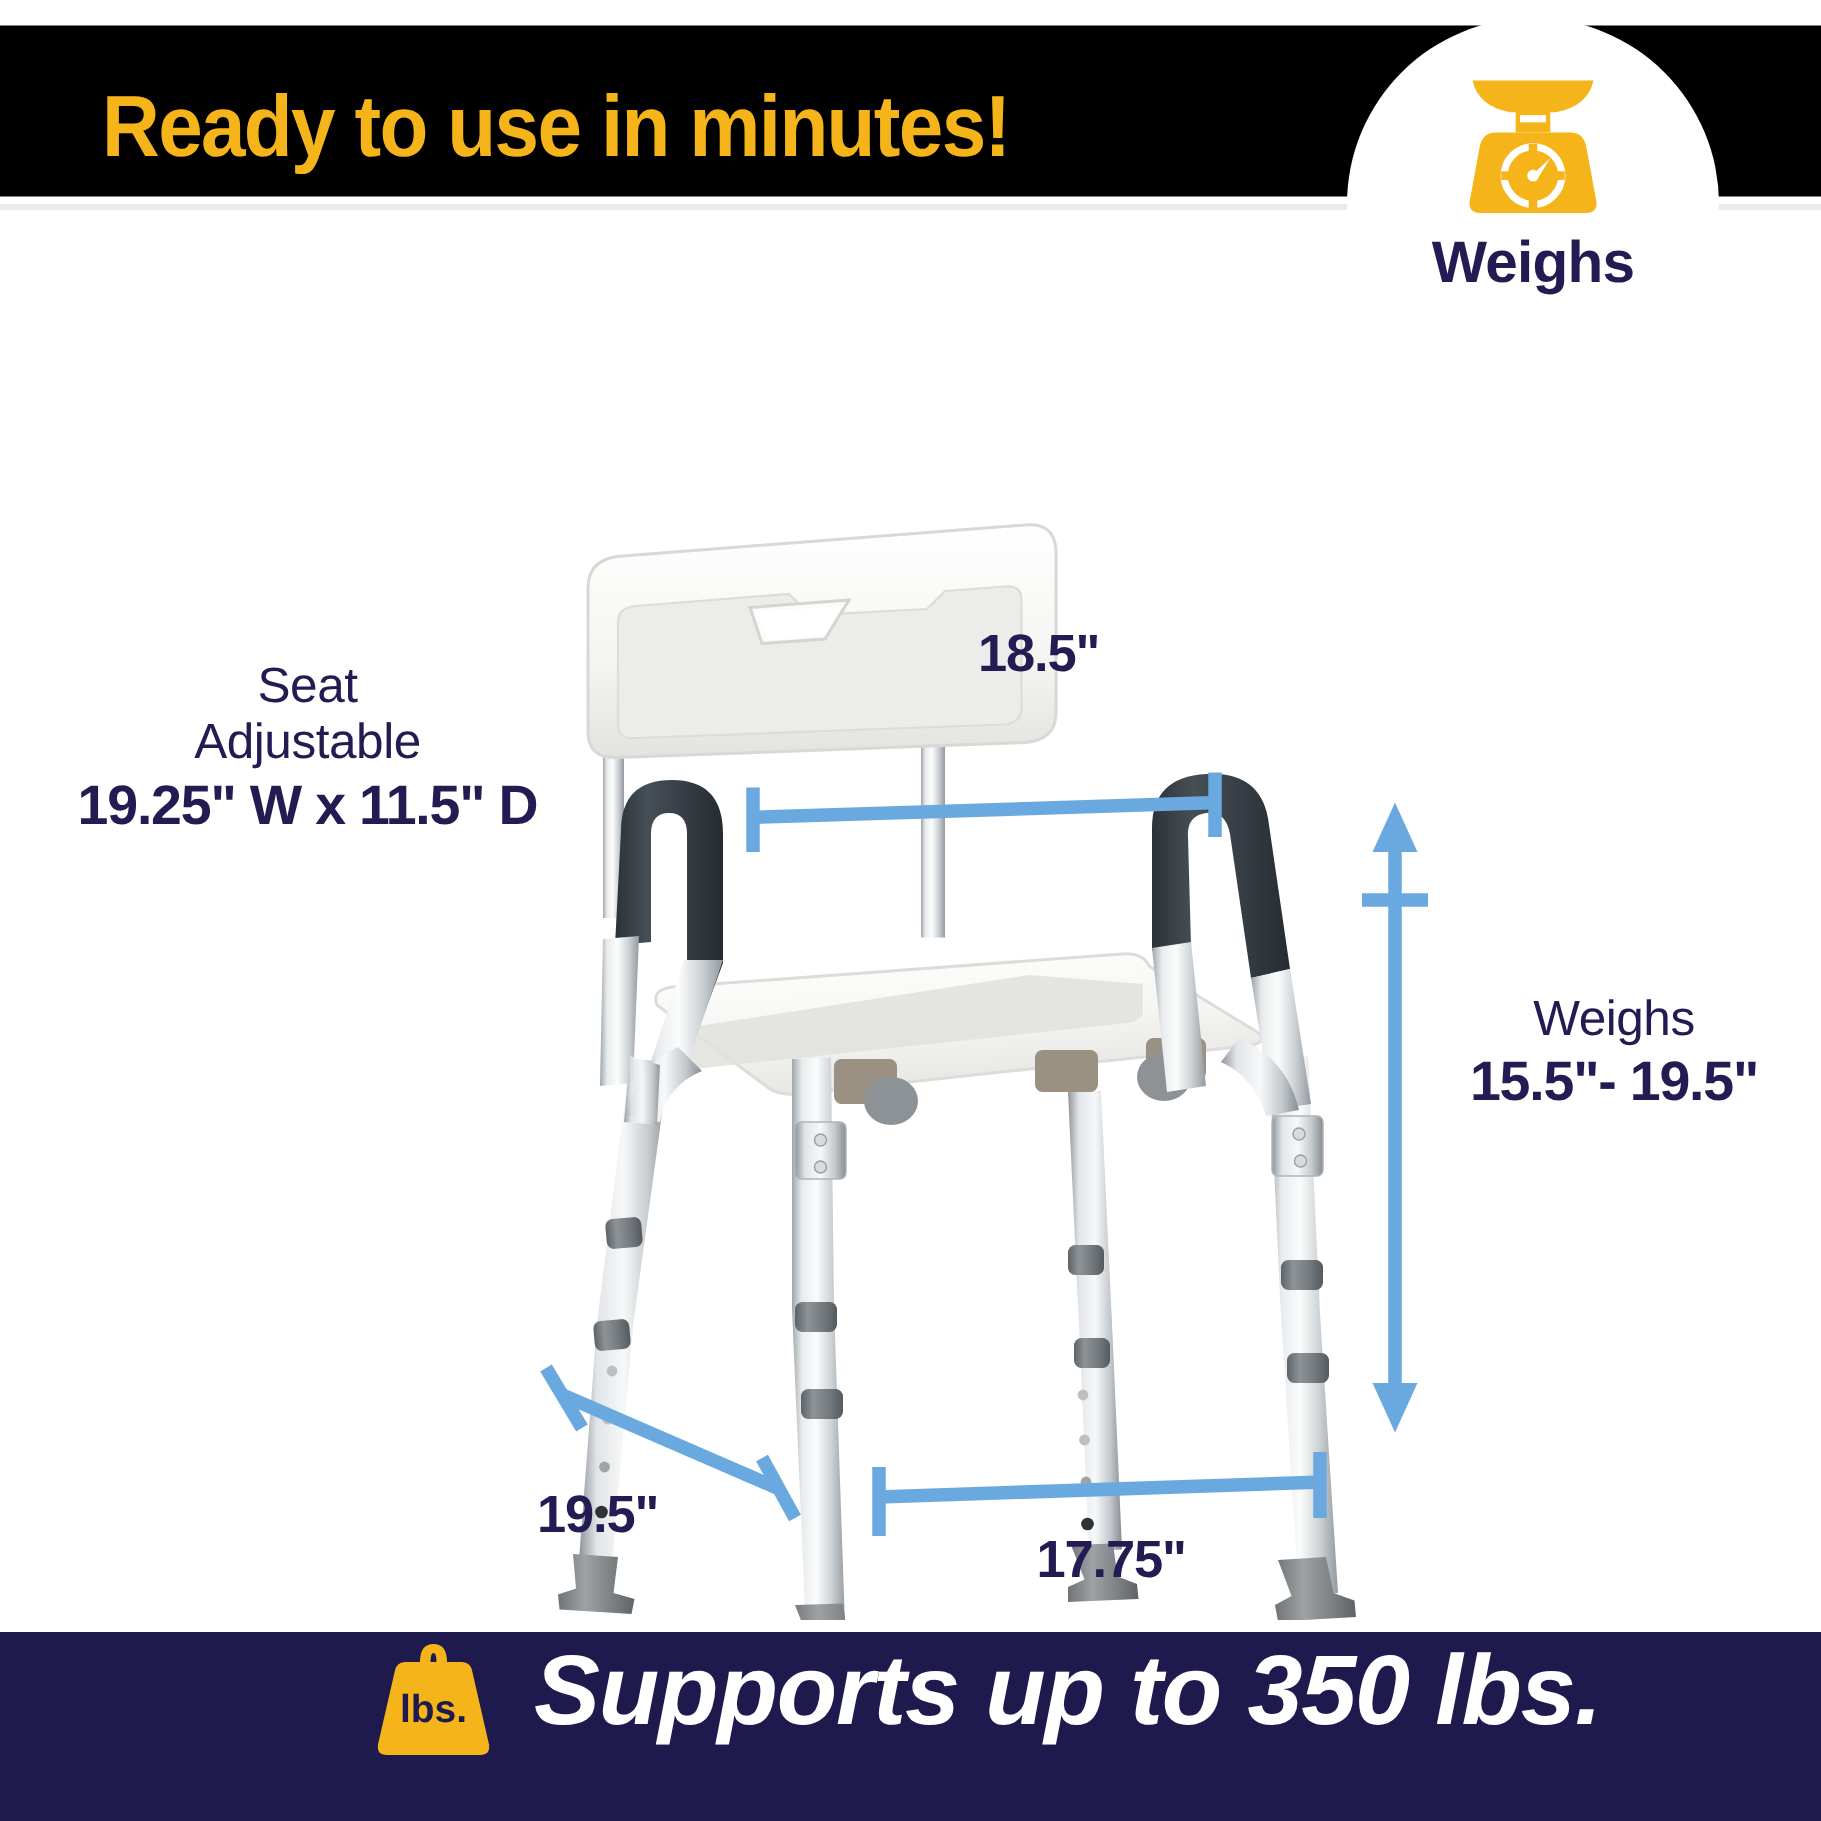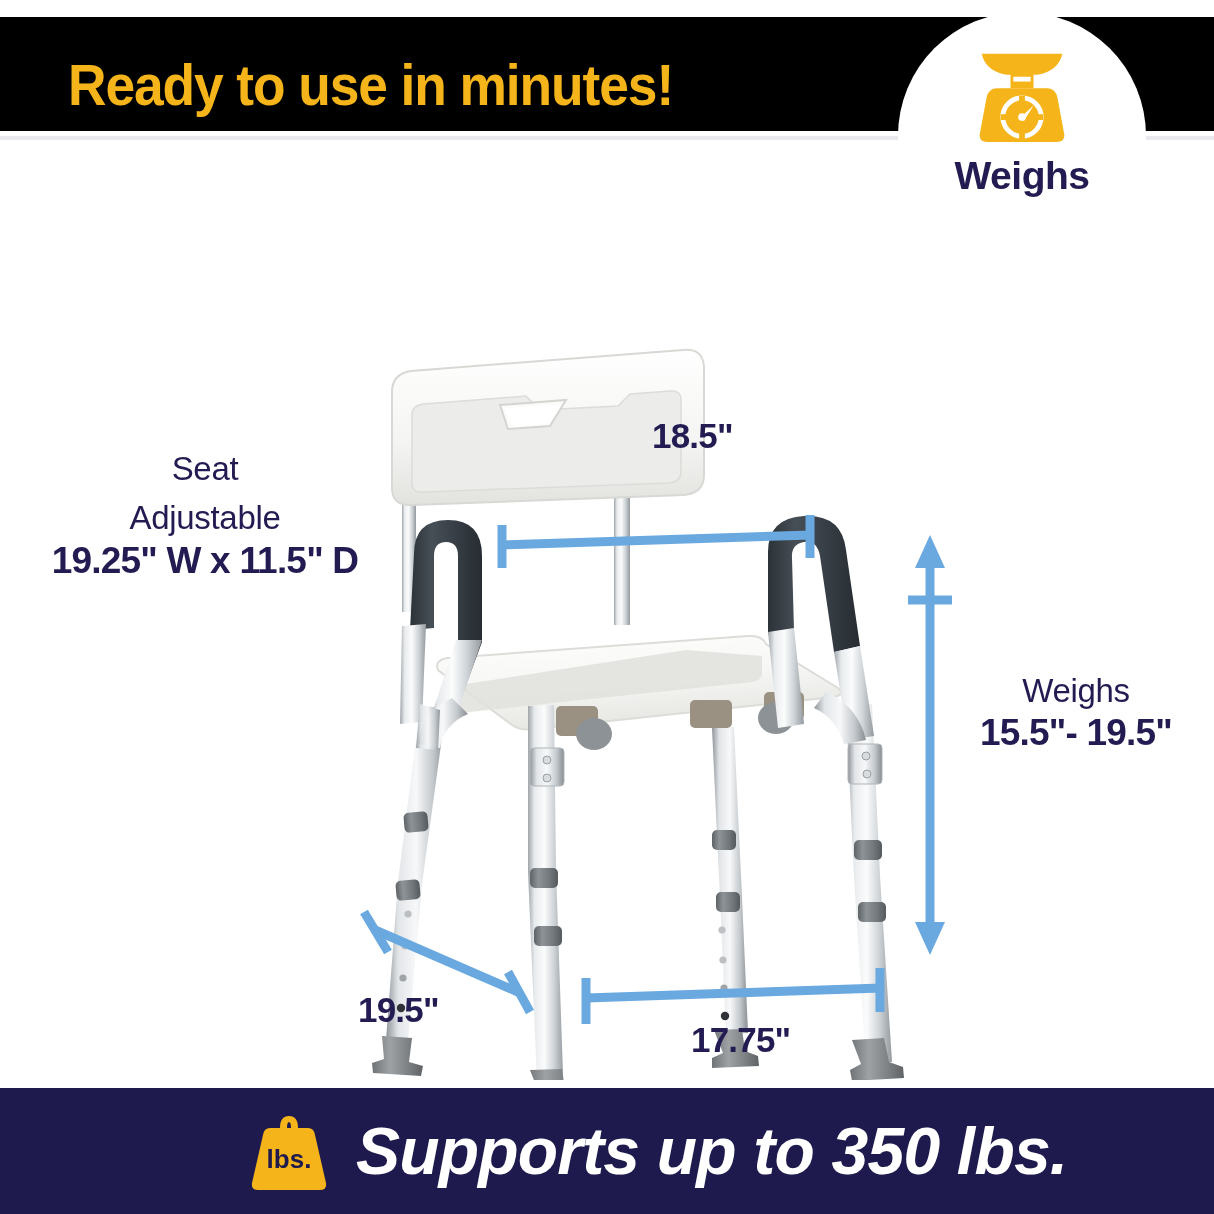--- a/index.html
+++ b/index.html
@@ -49,41 +49,41 @@
   .badge-line.first { margin-top:12px; }
 
   
   .stage {
     position:absolute; left:0; top:140px; width:1214px; height:940px;
     background:#ffffff;
   }
 
   
   .callout { position:absolute; color:#231c52; text-align:center; }
-  .callout .lbl { font-size:33px; font-weight:normal; line-height:1.13; letter-spacing:-0.3px;margin-top:12px;}
+  .callout .lbl { font-size:33px; font-weight:normal; line-height:1.13; letter-spacing:-0.3px;}
   .callout .val { font-size:37px; font-weight:bold; line-height:1.2; letter-spacing:-0.8px; margin-top:2px;}
 
   #seat-dims-callout { left:10px; top:298px; width:390px; }
   #height-callout { left:940px; top:520px; width:272px; }
 
   .dim-text {
     position:absolute; color:#231c52; font-weight:bold;
     font-size:35px; letter-spacing:-0.8px;
   }
   #dim-185 { left:652px; top:276px; }
   #dim-195 { left:358px; top:850px; }
   #dim-1775 { left:691px; top:880px; }
 
   
   .chair { position:absolute; left:0; top:0; width:1214px; height:940px; }
 
   
   .footer {
     position:absolute; left:0; top:1088px; width:1214px; height:126px;
-    background:#1e1a4d; display:flex; align-items:center;
+    background:#1e1a4d; display:flex; 
   }
   .footer-sep {
     position:absolute; left:0; top:1080px; width:1214px; height:8px;
     background:#ffffff;
   }
   .footer-icon { margin-left:250px; width:78px; height:86px; flex:none; }
   .footer-text {
     margin-left:28px; color:#ffffff; font-size:66px; font-weight:bold;
     font-style:italic; letter-spacing:-0.8px; white-space:nowrap;
   }

